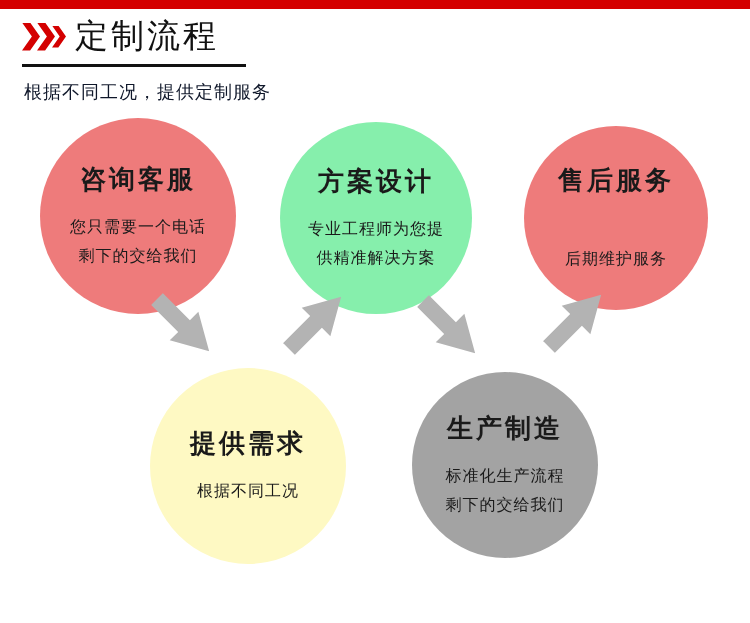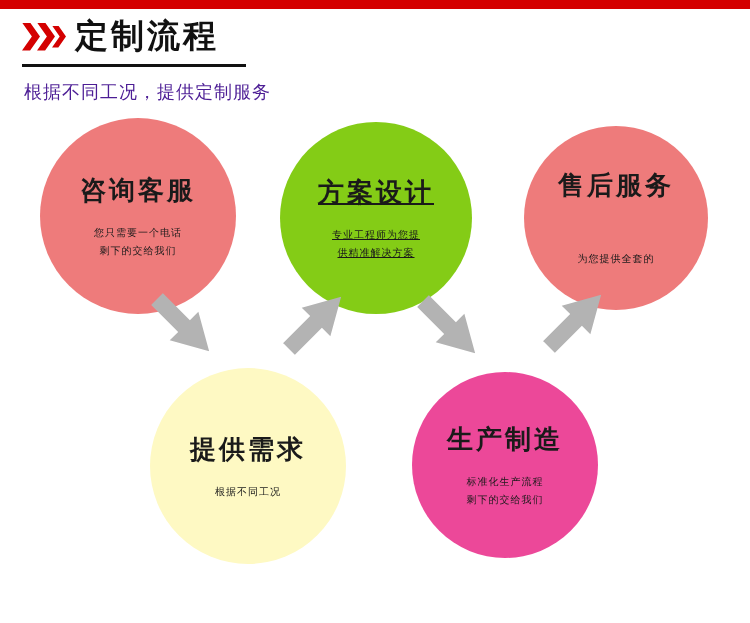--- a/index.html
+++ b/index.html
@@ -17,43 +17,43 @@
   }
   .header { position:absolute; top:20px; left:22px; display:flex; align-items:center; }
   .chevrons { display:flex; align-items:center; margin-right:12px; }
   .chev {
     width:18px; height:28px; background:#d40000;
     clip-path:polygon(0 0, 45% 0, 100% 50%, 45% 100%, 0 100%, 55% 50%);
     margin-right:-3px;
   }
   .chev.small { width:14px; height:22px; }
   .page-title {
-    font-size:33px; font-weight:bold; color:#111;
+    font-size:33px; font-weight:normal; color:#111;
     letter-spacing:3px; line-height:1;
   }
   .title-underline {
     position:absolute; top:64px; left:22px;
     width:224px; height:3px; background:#111;
   }
   .subtitle {
     position:absolute; top:80px; left:24px;
-    font-size:18px; color:#4c1d95; letter-spacing:1px;
+    font-size:18px; color:#0f172a; letter-spacing:1px;
   }
   .circle {
     position:absolute; border-radius:50%;
     display:flex; flex-direction:column;
     align-items:center; justify-content:center;
     text-align:center; color:#1a1a1a;
   }
   .circle-title {
     font-weight:bold; font-size:26px;
     letter-spacing:3px; margin-bottom:16px;
   }
   .circle-line {
-    display:block; font-size:10px;
+    display:block; font-size:16px;
     letter-spacing:1px; line-height:1.8;
   }
   .step-0 { left:40px;  top:118px; width:196px; height:196px; }
   .step-1 { left:280px; top:122px; width:192px; height:192px; }
   .step-2 { left:524px; top:126px; width:184px; height:184px;gap:31px; }
   .step-3 { left:150px; top:368px; width:196px; height:196px; }
   .step-4 { left:412px; top:372px; width:186px; height:186px; }
   .arrow {
     position:absolute; width:74px; height:46px;
     clip-path:polygon(0 32%, 52% 32%, 52% 6%, 100% 50%, 52% 94%, 52% 68%, 0 68%);
@@ -80,37 +80,37 @@
 </div>
 <div class="title-underline"></div>
 <div class="subtitle">根据不同工况，提供定制服务</div>
 
 <div class="circle step-0" style="background: rgb(238, 123, 123);">
   <div class="circle-title">咨询客服</div>
   <span class="circle-line">您只需要一个电话</span>
   <span class="circle-line">剩下的交给我们</span>
 </div>
 
-<div class="circle step-1" style="background: #84cc16; text-decoration: underline;">
+<div class="circle step-1" style="background: #86efac;">
   <div class="circle-title">方案设计</div>
   <span class="circle-line">专业工程师为您提</span>
   <span class="circle-line">供精准解决方案</span>
 </div>
 
 <div class="circle step-2" style="background: rgb(238, 123, 123);">
   <div class="circle-title">售后服务</div>
-  <span class="circle-line">为您提供全套的</span>
+  <span class="circle-line">后期维护服务</span>
 </div>
 
 <div class="circle step-3" style="background: #fef9c3;">
   <div class="circle-title">提供需求</div>
   <span class="circle-line">根据不同工况</span>
 </div>
 
-<div class="circle step-4" style="background: #ec4899;">
+<div class="circle step-4" style="background: #a3a3a3;">
   <div class="circle-title">生产制造</div>
   <span class="circle-line">标准化生产流程</span>
   <span class="circle-line">剩下的交给我们</span>
 </div>
 
 <div class="arrow down-right arrow-1" style="background: rgb(179, 179, 179);"></div>
 <div class="arrow up-right arrow-2" style="background: rgb(179, 179, 179);"></div>
 <div class="arrow down-right arrow-3" style="background: rgb(179, 179, 179);"></div>
 <div class="arrow up-right arrow-4" style="background: rgb(179, 179, 179);"></div>
 

